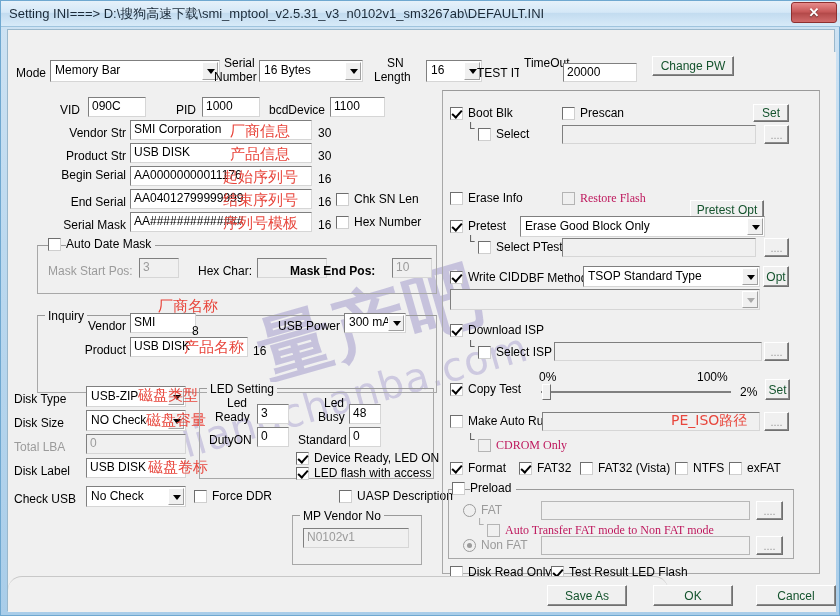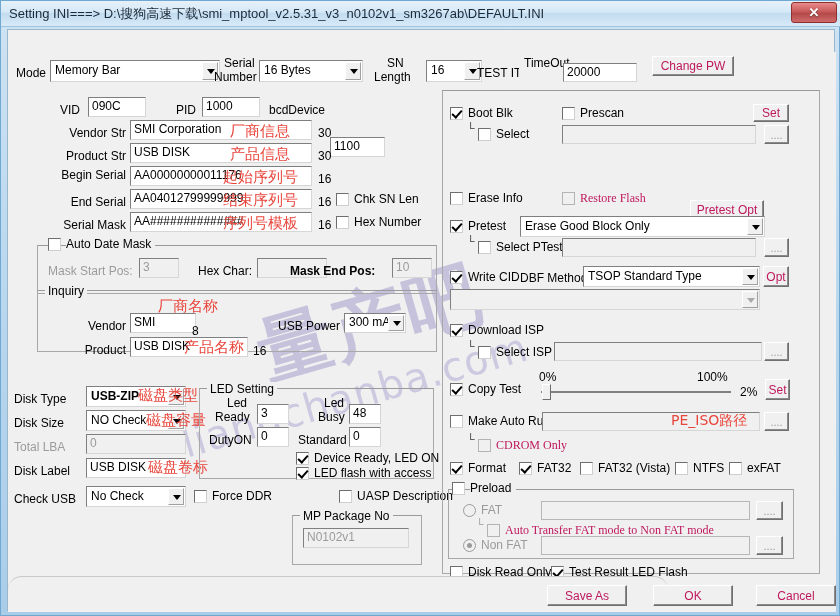--- a/index.html
+++ b/index.html
@@ -98,21 +98,21 @@
     border-left:4px solid transparent; border-right:4px solid transparent;
     border-top:5px solid #000;
   }
   .combo.dis { background:#f0f0f0; }
   .combo.dis .arrowbox:after{ border-top-color:#a9a9a9; }
 
   .btn {
     position:absolute; background:#f0f0f0;
     border:1px solid #707070; border-top-color:#ffffff; border-left-color:#ffffff;
     box-shadow: inset -1px -1px 0 #8a8a8a;
-    font-size:12px; color:#be185d; text-align:center; cursor:pointer;
+    font-size:12px; color:#14532d; text-align:center; cursor:pointer;
     white-space:nowrap; font-family:"Liberation Sans", sans-serif;
   }
   .btn.small { font-size:11px; }
   .btn .cap{ position:absolute; left:0; right:0; top:50%; transform:translateY(-50%); }
 
   .group {
     position:absolute; border:1px solid #a8a8a8;
     border-top-color:#9a9a9a;
   }
   .group > .cap {
@@ -239,21 +239,21 @@
       </div>
 
 
       <div class="lbl" style="left:52px; top:51px;">VID</div>
       <div class="tf" style="left:80px; top:45px; width:58px; height:20px;">090C</div>
 
       <div class="lbl" style="left:168px; top:51px;">PID</div>
       <div class="tf" style="left:194px; top:45px; width:58px; height:20px;">1000</div>
 
       <div class="lbl" style="left:261px; top:51px;">bcdDevice</div>
-      <div class="tf" style="left:322px; top:45px; width:55px; height:20px;margin-top:40px;">1100</div>
+      <div class="tf" style="left:322px; top:45px; width:55px; height:20px;">1100</div>
 
       <div class="lbl r" style="left:40px; top:74px; width:78px;">Vendor Str</div>
       <div class="tf" style="left:122px; top:68px; width:182px; height:20px;">SMI Corporation</div>
       <div class="anno" style="left:222px; top:70px;">厂商信息</div>
       <div class="lbl" style="left:310px; top:74px;">30</div>
 
       <div class="lbl r" style="left:40px; top:97px; width:78px;">Product Str</div>
       <div class="tf" style="left:122px; top:91px; width:182px; height:20px;">USB DISK</div>
       <div class="anno" style="left:222px; top:93px;">产品信息</div>
       <div class="lbl" style="left:310px; top:97px;">30</div>
@@ -286,41 +286,41 @@
         <span class="box"></span>
         <span class="cbl" style="background:#f0f0f0; padding-right:4px;">Auto Date Mask</span>
       </div>
       <div class="lbl dim" style="left:40px; top:212px;">Mask Start Pos:</div>
       <div class="tf ro" style="left:131px; top:206px; width:40px; height:20px;">3</div>
       <div class="lbl" style="left:190px; top:212px;">Hex Char:</div>
       <div class="tf" style="left:249px; top:206px; width:70px; height:20px; background:#f0f0f0;"></div>
       <div class="lbl" style="left:282px; top:212px; font-weight:bold;">Mask End Pos:</div>
       <div class="tf ro" style="left:384px; top:206px; width:40px; height:20px;">10</div>
 
-      <div class="group" style="left:29px; top:238px; width:400px; height:62px;">
+      <div class="group" style="left:29px; top:263px; width:400px; height:78px;">
         <span class="cap">Inquiry</span>
       </div>
       <div class="lbl r" style="left:40px; top:267px; width:78px;">Vendor</div>
       <div class="tf" style="left:122px; top:261px; width:66px; height:20px;">SMI</div>
       <div class="anno" style="left:150px; top:245px;">厂商名称</div>
       <div class="lbl" style="left:184px; top:272px;">8</div>
 
       <div class="lbl r" style="left:40px; top:291px; width:78px;">Product</div>
       <div class="tf" style="left:122px; top:285px; width:118px; height:20px;">USB DISK</div>
       <div class="anno" style="left:176px; top:286px;">产品名称</div>
       <div class="lbl" style="left:245px; top:292px;">16</div>
 
       <div class="lbl" style="left:270px; top:267px;">USB Power</div>
       <div class="combo" style="left:336px; top:261px; width:62px; height:20px;">
         <span class="txt" style="top:1px;">300 mA</span>
         <span class="arrowbox"></span>
       </div>
 
       <div class="lbl" style="left:6px; top:340px;">Disk Type</div>
-      <div class="combo" style="left:78px; top:334px; width:100px; height:21px;font-weight:bold;">
+      <div class="combo" style="left:78px; top:334px; width:100px; height:21px;">
         <span class="txt">USB-ZIP</span>
         <span class="arrowbox"></span>
       </div>
       <div class="anno" style="left:130px; top:334px;">磁盘类型</div>
 
       <div class="lbl" style="left:6px; top:364px;">Disk Size</div>
       <div class="combo" style="left:78px; top:358px; width:100px; height:21px;">
         <span class="txt">NO Check</span>
         <span class="arrowbox"></span>
       </div>
@@ -367,21 +367,21 @@
         <span class="box checked"></span>
         <span class="cbl">LED flash with access</span>
       </div>
 
       <div class="cb" style="left:331px; top:438px;">
         <span class="box"></span>
         <span class="cbl">UASP Description</span>
       </div>
 
       <div class="group" style="left:284px; top:463px; width:130px; height:50px;">
-        <span class="cap">MP Package No</span>
+        <span class="cap">MP Vendor No</span>
       </div>
       <div class="tf ro" style="left:295px; top:476px; width:106px; height:20px;">N0102v1</div>
 
       <div class="group" style="left:434px; top:38px; width:378px; height:484px;"></div>
 
       <div class="cb" style="left:442px; top:55px;">
         <span class="box checked"></span>
         <span class="cbl">Boot Blk</span>
       </div>
       <div class="cb" style="left:554px; top:55px;">

